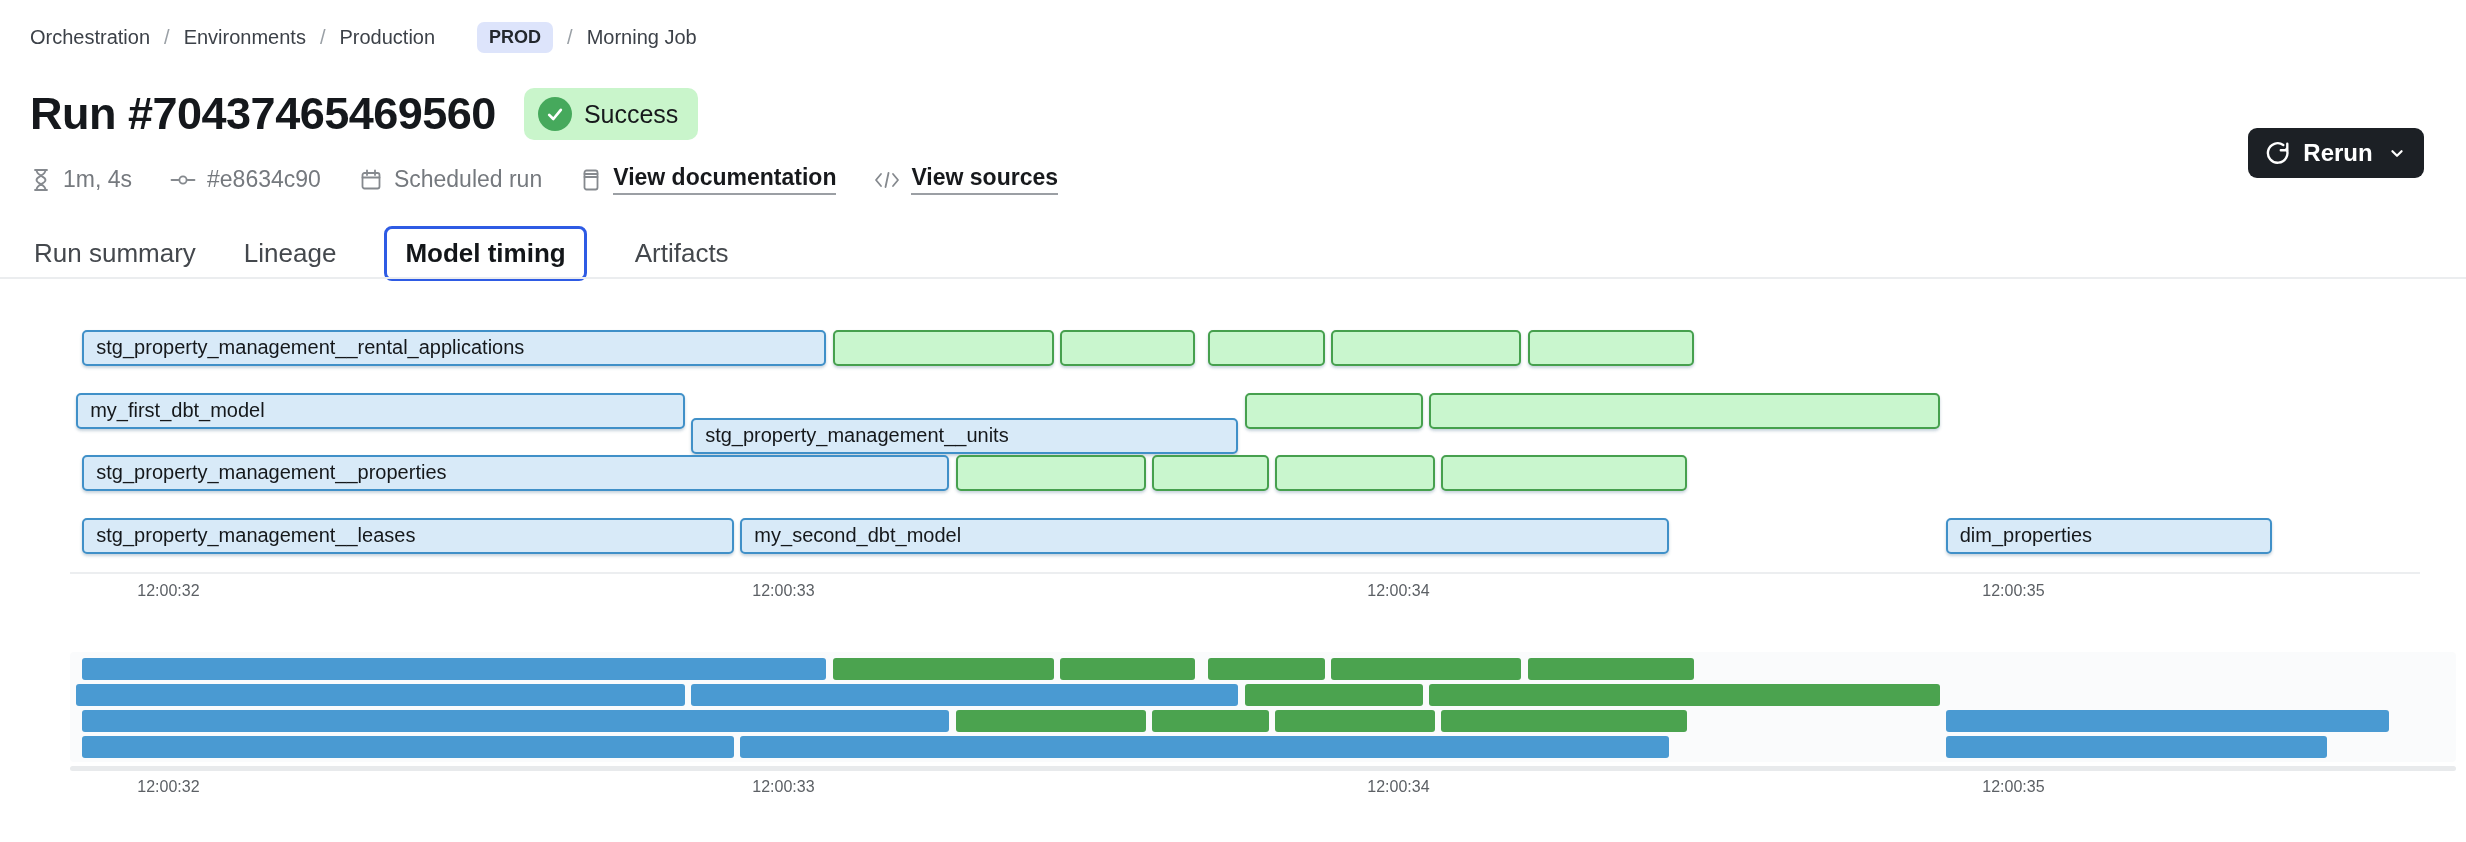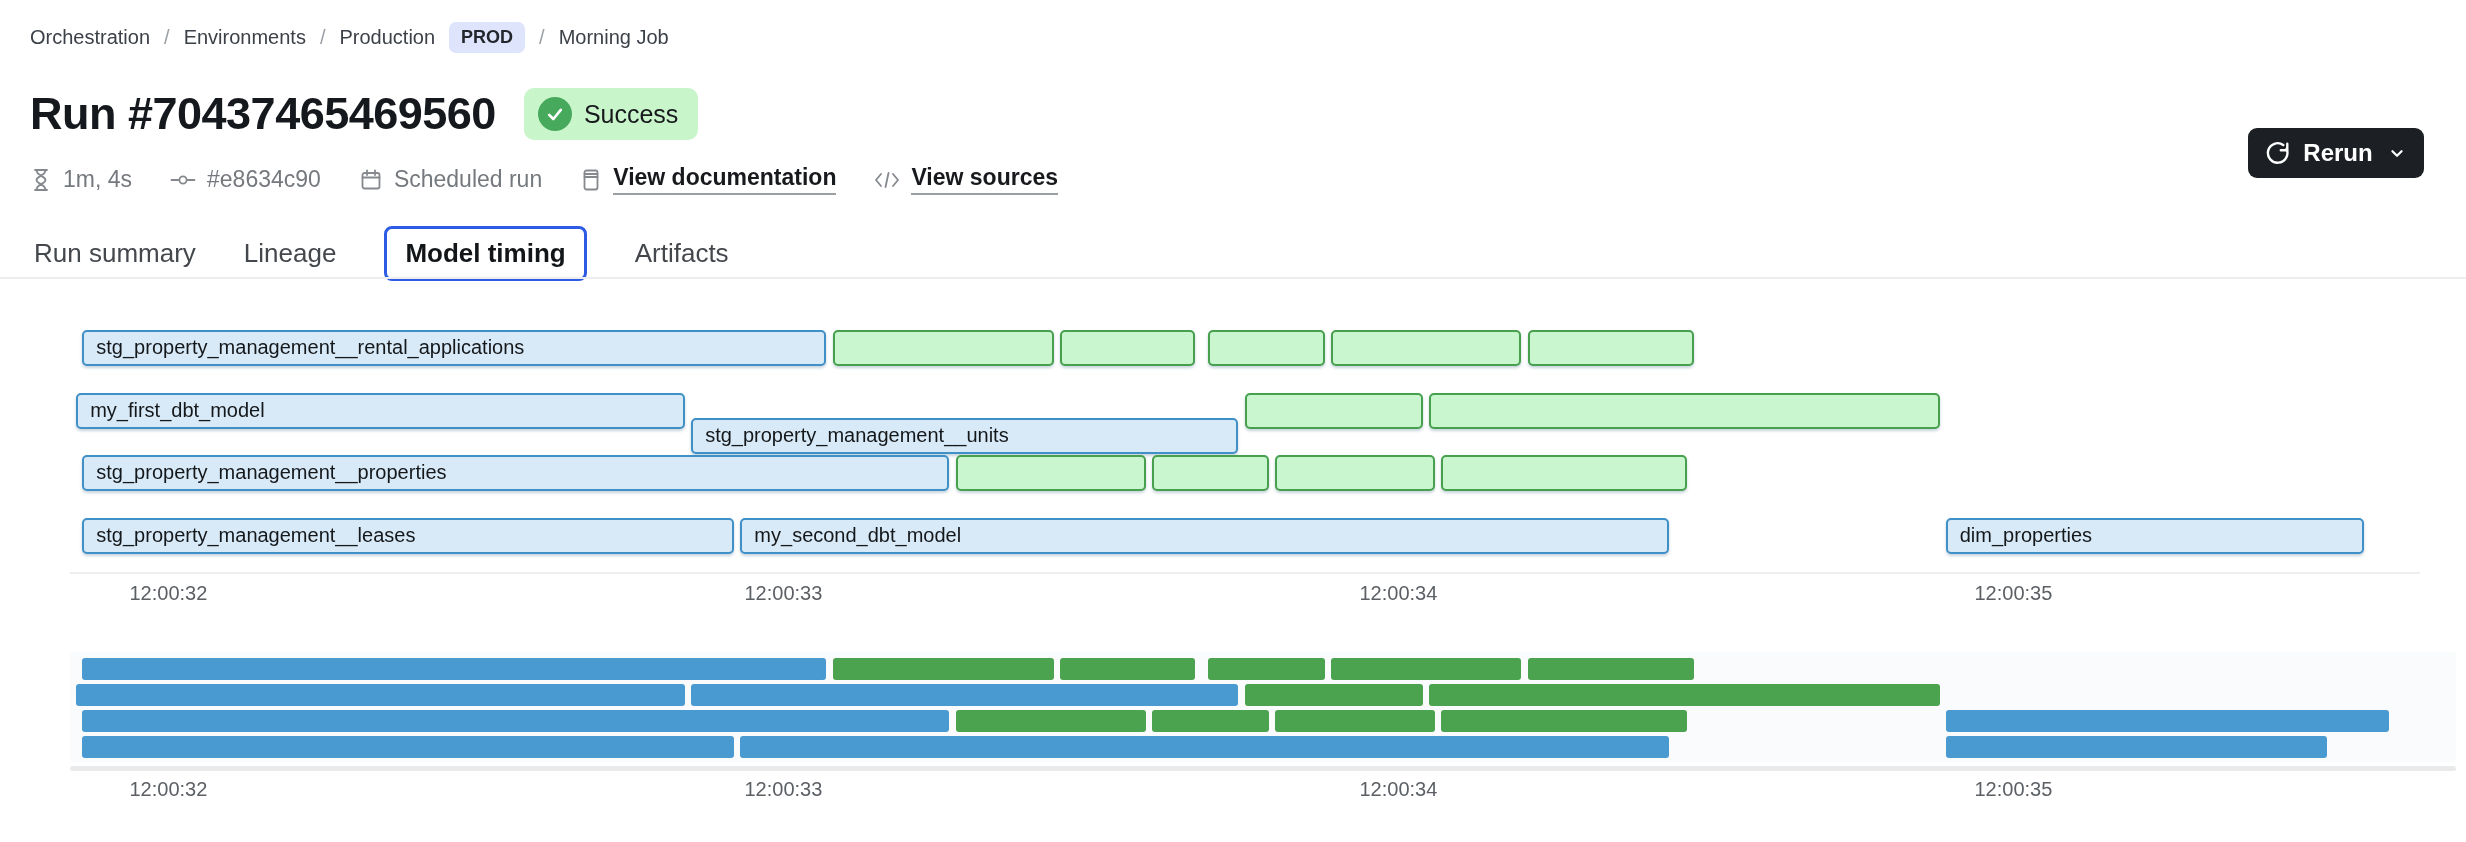--- a/index.html
+++ b/index.html
@@ -6,21 +6,21 @@
   html,body { background:#ffffff; }
   body { font-family:"Liberation Sans", sans-serif; color:#16191d; }
   .page { position:relative; width:2466px; height:842px; overflow:hidden; background:#fff; }
 
   
   .breadcrumb { position:absolute; left:30px; top:22px; display:flex; align-items:center; gap:14px;
                 font-size:20px; color:#3c4148; }
   .crumb { cursor:pointer; }
   .crumb-sep { color:#9aa0a6; }
   .env-badge { background:#dde4fb; color:#23272d; font-weight:700; font-size:18px;
-               padding:5px 12px; border-radius:7px; }
+               padding:5px 12px; border-radius:7px;margin-left:28px; }
 
   
   .title-row { position:absolute; left:30px; top:88px; display:flex; align-items:center; gap:28px; }
   .page-title { font-size:45px; font-weight:700; letter-spacing:-0.5px; color:#15181c; }
   .status-badge { display:flex; align-items:center; gap:12px; background:#c9f5cb; border-radius:10px;
                   height:52px; padding:0 20px 0 14px; font-size:25px; font-weight:500; color:#17191c; }
   .check-circle { width:34px; height:34px; border-radius:50%; background:#46a95c;
                   display:flex; align-items:center; justify-content:center; }
 
   .rerun { position:absolute; right:42px; top:128px; width:176px; height:50px; background:#1c2025;
@@ -43,21 +43,21 @@
 
   
   #gantt { position:absolute; left:70px; top:300px; width:2350px; height:312px; }
   .axis-line { position:absolute; left:0; width:2350px; top:272px; height:2px; background:#eceef0; }
   .gbar { position:absolute; height:36px; border-radius:5px; box-shadow:0 2px 3px rgba(70,110,140,.3);
           overflow:hidden; cursor:pointer; }
   .gbar.model { background:var(--model-fill); border:2px solid var(--model-border); }
   .gbar.test  { background:var(--test-fill);  border:2px solid var(--test-border); }
   .gbar span { display:block; font-size:20px; line-height:31px; padding-left:12px; color:#15181b; white-space:nowrap; }
 
-  .tick { position:absolute; width:140px; text-align:center; font-size:20px; color:#5c6065; }
+  .tick { position:absolute; width:140px; text-align:center; font-size:16px; color:#5c6065; }
 
   
   #minimap { position:absolute; left:70px; top:650px; width:2350px; height:170px; }
   .minimap-bg { position:absolute; left:0; top:2px; width:2386px; height:110px; background:#fafbfc; border-radius:4px; }
   .mbar { position:absolute; height:22px; border-radius:3px; cursor:pointer; }
   .mbar.model { background:var(--mini-model); }
   .mbar.test  { background:var(--mini-test); }
   .track { position:absolute; left:0; width:2386px; top:116px; height:5px; background:#e8eaec; border-radius:3px; cursor:pointer; }
 </style>
 </head>
@@ -173,21 +173,21 @@
       <div class="gbar test" style="left: 885.6px; width: 190.65px; top: 155px;"></div>
       <div class="gbar test" style="left: 1082.4px; width: 116.85px; top: 155px;"></div>
       <div class="gbar test" style="left: 1205.4px; width: 159.9px; top: 155px;"></div>
       <div class="gbar test" style="left: 1371.45px; width: 246px; top: 155px;"></div>
       <div class="gbar model" style="left: 12.3px; width: 651.9px; top: 217.5px;">
         <span>stg_property_management__leases</span>
       </div>
       <div class="gbar model" style="left: 670.35px; width: 928.65px; top: 217.5px;">
         <span>my_second_dbt_model</span>
       </div>
-      <div class="gbar model" style="left: 1875.75px; width: 418px; top: 217.5px;">
+      <div class="gbar model" style="left: 1875.75px; width: 326px; top: 217.5px;">
         <span>dim_properties</span>
       </div>
       <div class="tick" style="left: 28.4px; top: 282px;">12:00:32</div>
       <div class="tick" style="left: 643.4px; top: 282px;">12:00:33</div>
       <div class="tick" style="left: 1258.4px; top: 282px;">12:00:34</div>
       <div class="tick" style="left: 1873.4px; top: 282px;">12:00:35</div>
     </div>
 
   <div id="minimap">
     <div class="minimap-bg"></div>

